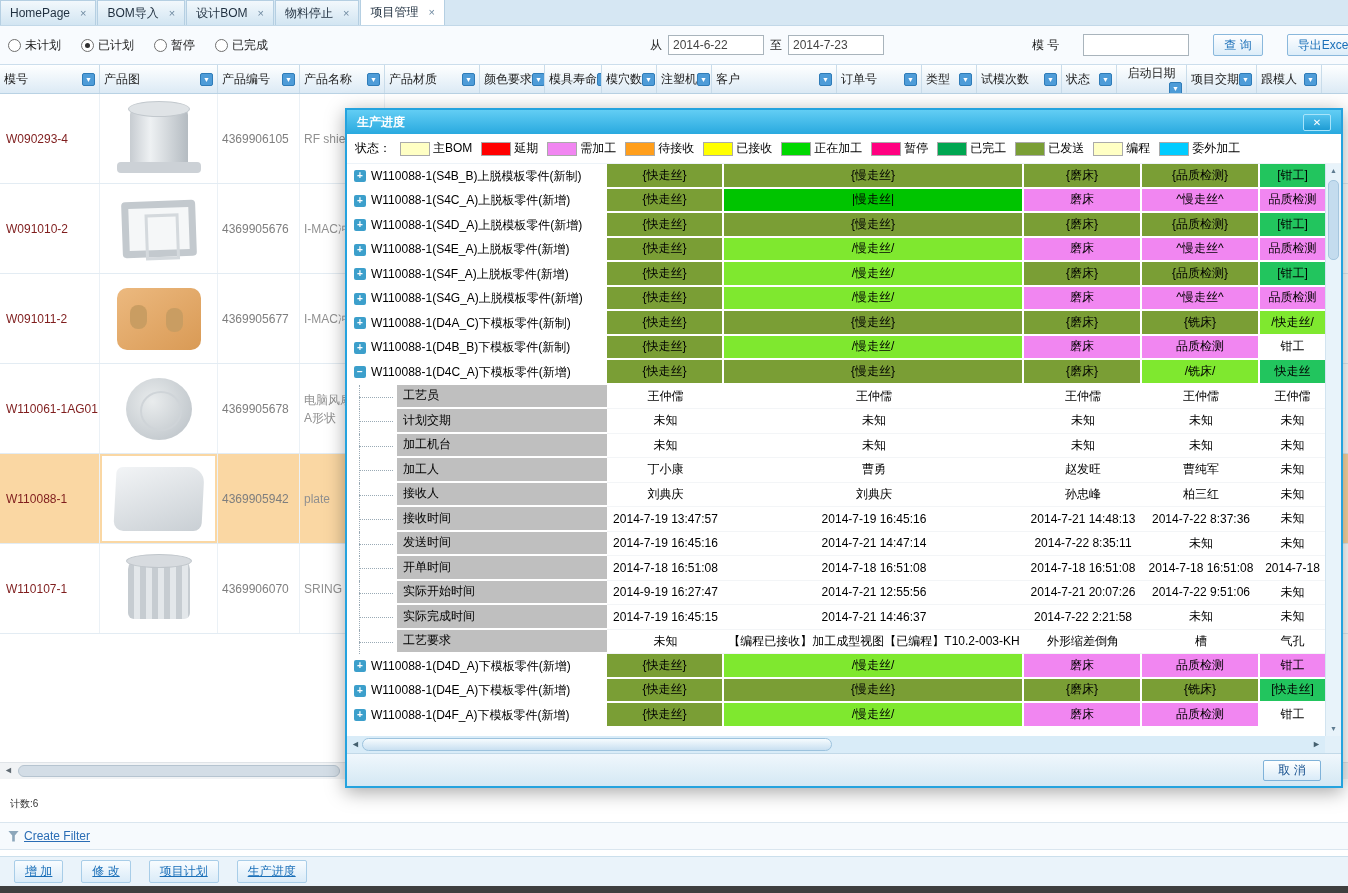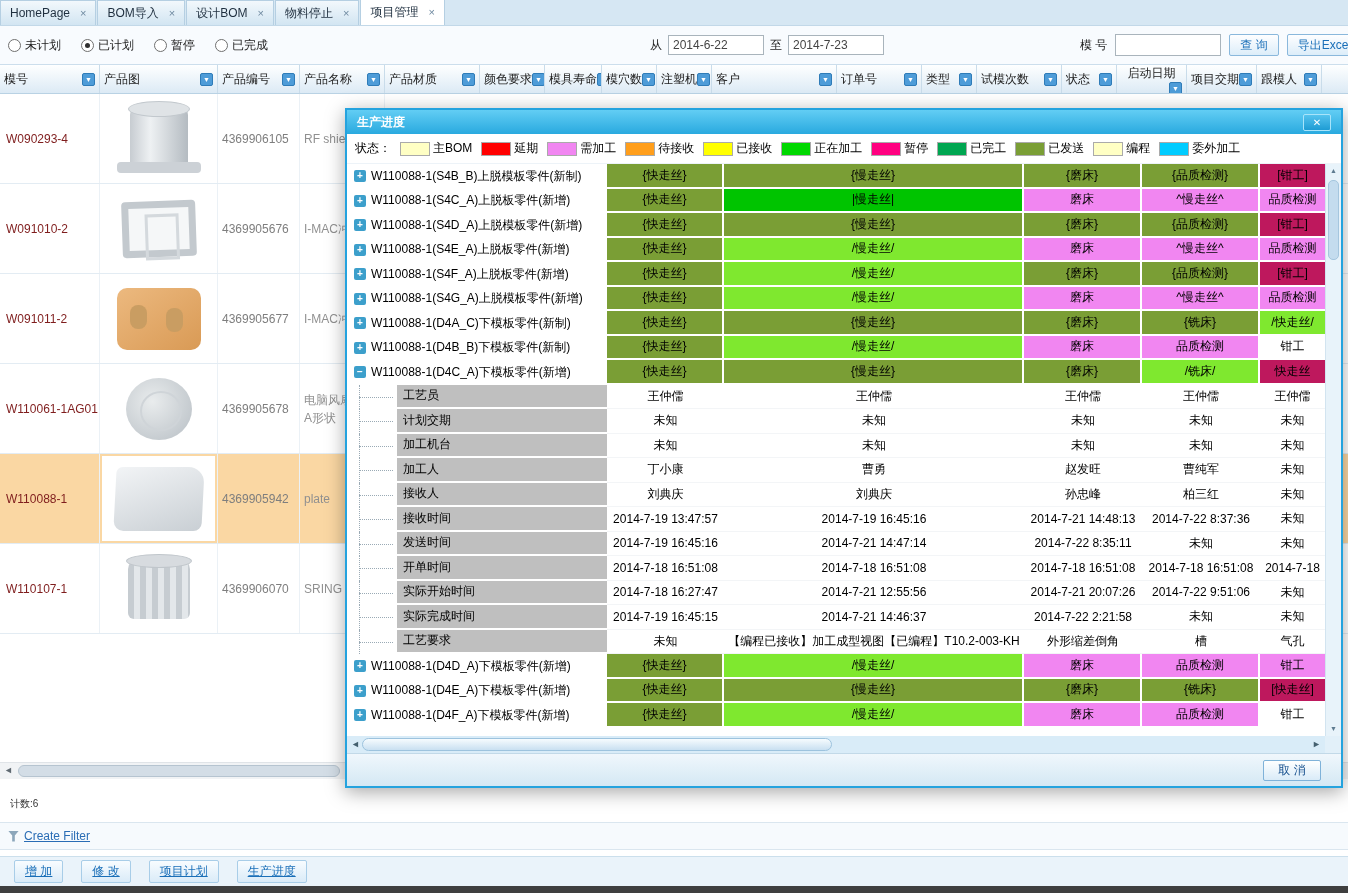--- a/index.html
+++ b/index.html
@@ -13,21 +13,21 @@
   .tab-close{margin-left:10px;color:#6E89A0;font-size:11px;line-height:11px;}
 
   
   .filterbar{position:absolute;top:26px;left:0;width:100%;height:38px;background:#F8FBFE;}
   .radios{position:absolute;left:8px;top:0;height:100%;display:flex;align-items:center;gap:20px;}
   .radio{display:flex;align-items:center;gap:4px;}
   .rb{width:13px;height:13px;border:1px solid #707070;border-radius:50%;background:#fff;display:inline-block;position:relative;box-sizing:border-box;}
   .rb.checked::after{content:"";position:absolute;left:3px;top:3px;width:5px;height:5px;background:#2F2F2F;border-radius:50%;}
   .dates{position:absolute;left:650px;top:9px;display:flex;align-items:center;gap:6px;}
   .datebox{width:86px;height:18px;border:1px solid #A9B4BC;font-size:12px;color:#444;padding:0 4px;background:#fff;font-family:inherit;}
-  .rightctl{position:absolute;right:0;top:8px;display:flex;align-items:center;gap:8px;}
+  .rightctl{position:absolute;right:0;top:8px;display:flex;align-items:center;gap:24px;}
   .moldbox{width:100px;height:18px;border:1px solid #A9B4BC;background:#fff;}
   .btn{height:22px;padding:0 10px;background:linear-gradient(#FEFEFF,#DCEDF9);border:1px solid #8AB8DC;color:#1A6FB8;font-size:12px;border-radius:2px;font-family:inherit;}
   .btn-export{margin-right:-14px;white-space:nowrap;}
 
   
   .thead{position:absolute;top:64px;left:0;width:100%;height:30px;display:flex;background:linear-gradient(#FEFFFF,#DCEAF5);border-top:1px solid #CCDEEC;border-bottom:1px solid #B9D2E4;box-sizing:border-box;}
   .th{height:100%;display:flex;align-items:center;padding:0 4px;border-right:1px solid #C9DCEA;box-sizing:border-box;font-size:12px;color:#222;overflow:hidden;white-space:nowrap;flex:none;justify-content:space-between;}
   .th-filler{flex:1;border-right:none;}
   .filter-btn{margin-left:auto;width:13px;height:13px;background:#4E9CD8;border:1px solid #2F7CB8;border-radius:2px;color:#fff;font-size:7px;line-height:11px;text-align:center;flex:none;box-sizing:border-box;}
   .tbody{position:absolute;top:94px;left:0;width:100%;height:668px;background:#fff;}
@@ -75,21 +75,21 @@
   .legend{height:30px;display:flex;align-items:center;padding-left:8px;gap:9px;font-size:12px;color:#000;background:#fff;border-bottom:1px solid #EDF3F8;box-sizing:border-box;}
   .legend-item{display:flex;align-items:center;gap:3px;}
   .sw{width:30px;height:14px;border:1px solid #AAA;box-sizing:border-box;}
 
   .grid{position:absolute;left:0;top:54px;right:16px;bottom:50px;overflow:hidden;background:#fff;}
   .g-row{display:flex;height:24.5px;box-sizing:border-box;}
   .g-name{width:260px;flex:none;display:flex;align-items:center;gap:5px;padding-left:7px;font-size:12px;color:#000;white-space:nowrap;overflow:hidden;box-sizing:border-box;}
   .expander{width:12px;height:12px;flex:none;background:#3C9FCB;border-radius:2px;color:#fff;font-size:10px;line-height:12px;text-align:center;font-weight:bold;}
   .g-c{flex:none;display:flex;align-items:center;justify-content:center;font-size:12px;color:#000;border-right:2px solid #fff;border-bottom:2px solid #fff;box-sizing:border-box;white-space:nowrap;overflow:hidden;}
   .g-c1{width:117px}.g-c2{width:300px}.g-c3{width:118px}.g-c4{width:118px}.g-c5{width:65px;border-right:none;}
-  .olive{background:#7A9E35}.green{background:#00C400}.lime{background:#7FE82F}.pink{background:#F186F1}.yellow{background:#be185d}.white{background:#FFFFFF}
+  .olive{background:#7A9E35}.green{background:#00C400}.lime{background:#7FE82F}.pink{background:#F186F1}.yellow{background:#22c55e}.white{background:#FFFFFF}
 
   .d-row{display:flex;height:24.5px;box-sizing:border-box;background:#fff;}
   .d-indent{width:50px;flex:none;position:relative;}
   .d-indent::before{content:"";position:absolute;left:12px;top:0;bottom:0;border-left:1px dotted #9AAAB5;}
   .d-indent::after{content:"";position:absolute;left:12px;top:12px;width:34px;border-top:1px dotted #9AAAB5;}
   .d-label{width:210px;flex:none;background:#BFBFBF;border-bottom:2px solid #fff;display:flex;align-items:center;padding-left:6px;font-size:12px;color:#000;box-sizing:border-box;}
   .d-v{flex:none;display:flex;align-items:center;justify-content:center;font-size:12px;color:#000;white-space:nowrap;border-bottom:1px solid #F3F5F7;box-sizing:border-box;}
   .d-v1{width:117px}.d-v2{width:300px}.d-v3{width:118px}.d-v4{width:118px}.d-v5{width:65px}
 
   .vscroll{position:absolute;right:0;top:54px;width:16px;bottom:50px;background:#E8F3FA;border-left:1px solid #D2E4F0;box-sizing:border-box;}
@@ -746,21 +746,21 @@
           <div class="d-v d-v1">2014-7-18 16:51:08</div>
           <div class="d-v d-v2">2014-7-18 16:51:08</div>
           <div class="d-v d-v3">2014-7-18 16:51:08</div>
           <div class="d-v d-v4">2014-7-18 16:51:08</div>
           <div class="d-v d-v5">2014-7-18</div>
         </div>
 
         <div class="d-row">
           <div class="d-indent"></div>
           <div class="d-label">实际开始时间</div>
-          <div class="d-v d-v1">2014-7-18 16:27:47</div>
+          <div class="d-v d-v1">2014-9-19 16:27:47</div>
           <div class="d-v d-v2">2014-7-21 12:55:56</div>
           <div class="d-v d-v3">2014-7-21 20:07:26</div>
           <div class="d-v d-v4">2014-7-22 9:51:06</div>
           <div class="d-v d-v5">未知</div>
         </div>
 
         <div class="d-row">
           <div class="d-indent"></div>
           <div class="d-label">实际完成时间</div>
           <div class="d-v d-v1">2014-7-19 16:45:15</div>

